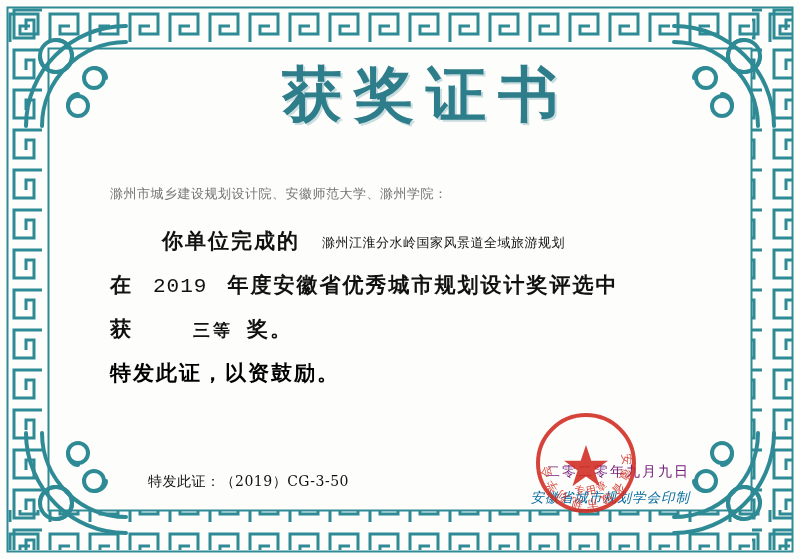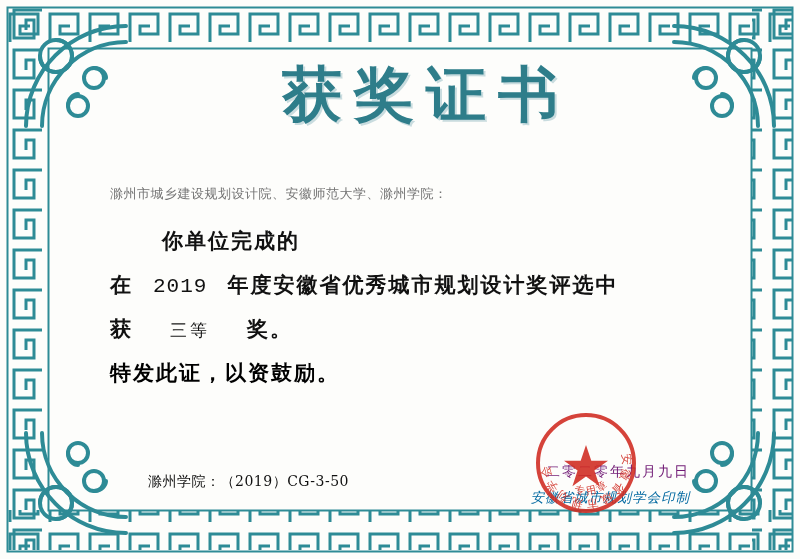--- a/index.html
+++ b/index.html
@@ -102,23 +102,23 @@
     text-align: center;
   }
   .line3 {
     font-size: 21px;
     font-weight: bold;
     letter-spacing: 2px;
   }
   .award-level {
     display: inline-block;
     min-width: 86px;
-    text-align: center;
+    text-align: right;
     font-size: 17px;
-    font-weight: normal;
+    font-weight: bold;
     letter-spacing: 3px;
   }
   .line4 {
     font-size: 21px;
     font-weight: bold;
     letter-spacing: 2px;
     margin-top: 6px;
   }
 
   
@@ -253,39 +253,40 @@
   </div>
 
   <div class="title">获奖证书</div>
 
   <div class="body-wrap">
 
     <div class="recipients">滁州市城乡建设规划设计院、安徽师范大学、滁州学院：</div>
 
     <div class="line">
       <span class="lead">你单位完成的</span>
+      <span class="project">滁州江淮分水岭国家风景道全域旅游规划</span>
     </div>
 
     <div class="line">
       <span class="line2">在</span>
       <span class="line2 year">2019</span>
       <span class="line2">年度安徽省优秀城市规划设计奖评选中</span>
     </div>
 
     <div class="line">
       <span class="line3">获</span>
       <span class="line3 award-level">三等</span>
       <span class="line3">奖。</span>
     </div>
 
     <div class="line4">特发此证，以资鼓励。</div>
   </div>
 
   <div class="cert-no">
-    <span>滁州学院：</span><span>（2019）CG-3-50</span>
+    <span>特发此证：</span><span>（2019）CG-3-50</span>
   </div>
 
   <div class="date-line">二零二零年九月九日</div>
 
   <div class="issuer">安徽省城市规划学会印制</div>
 
   <div class="seal">
     <svg width="104" height="104" viewBox="0 0 104 104">
       <defs>
         <path id="sealArc" d="M 52,52 m 0,-37 a 37,37 0 1,1 -0.1,0" fill="none"></path>

